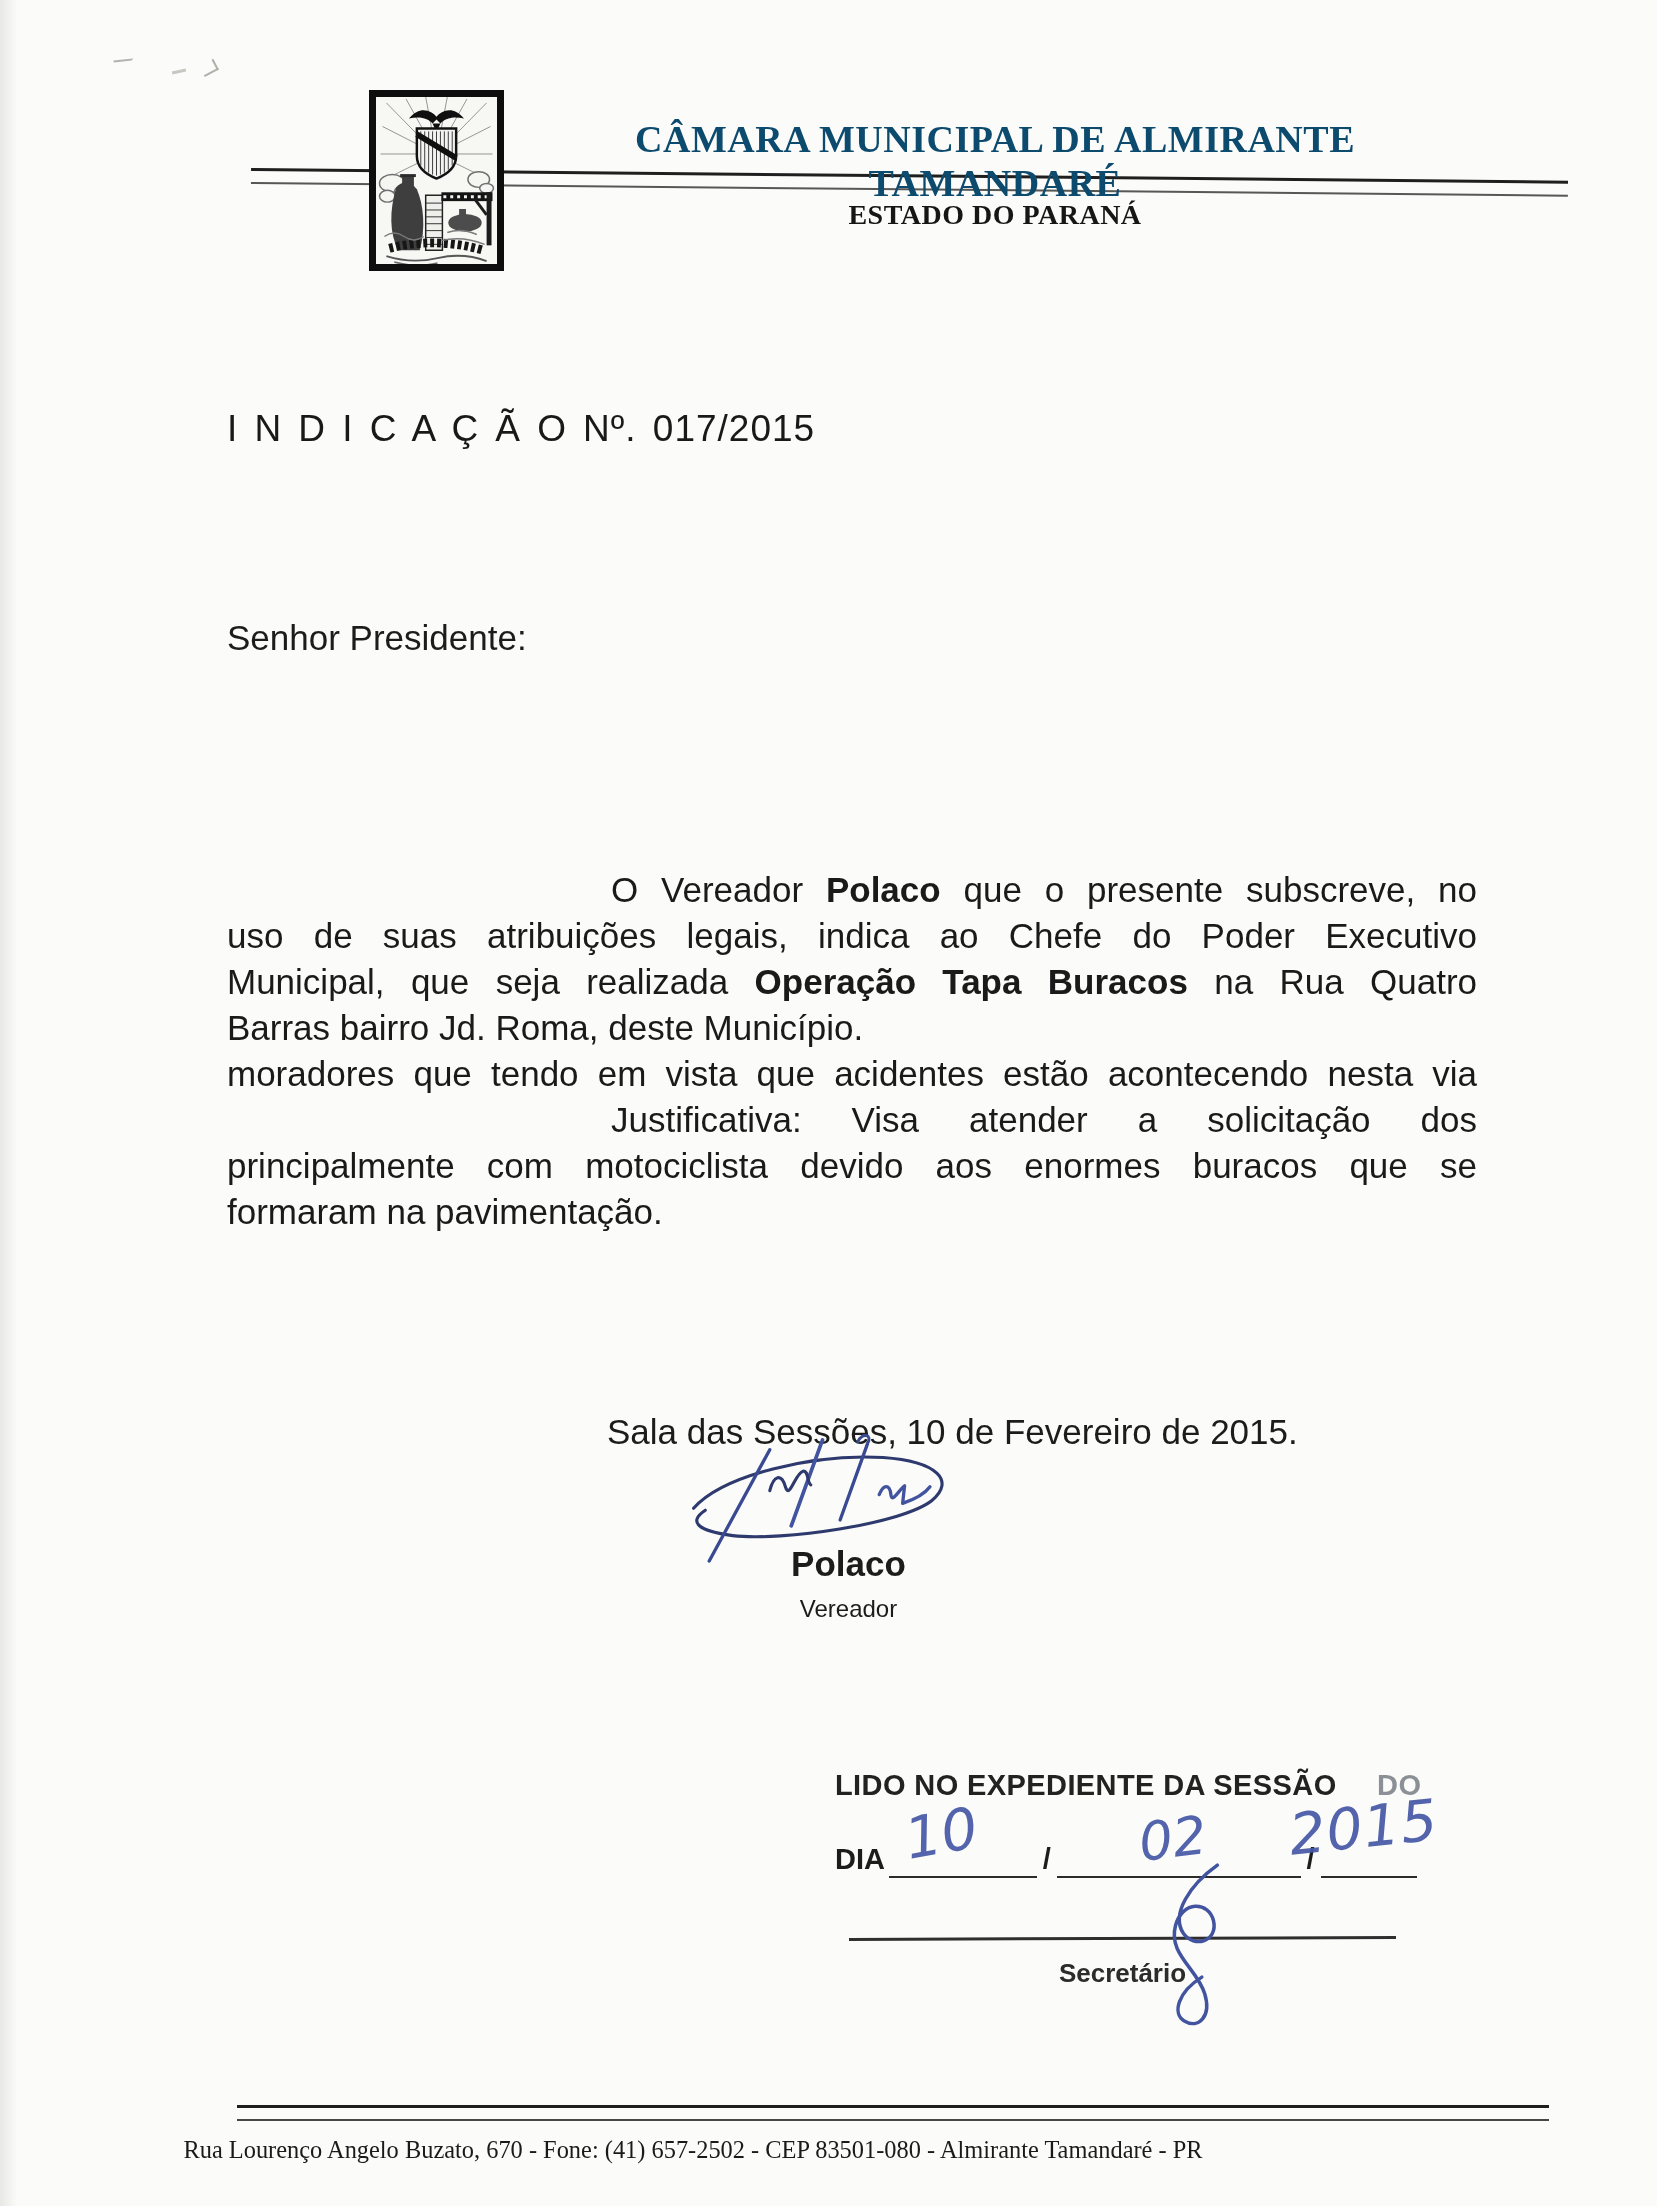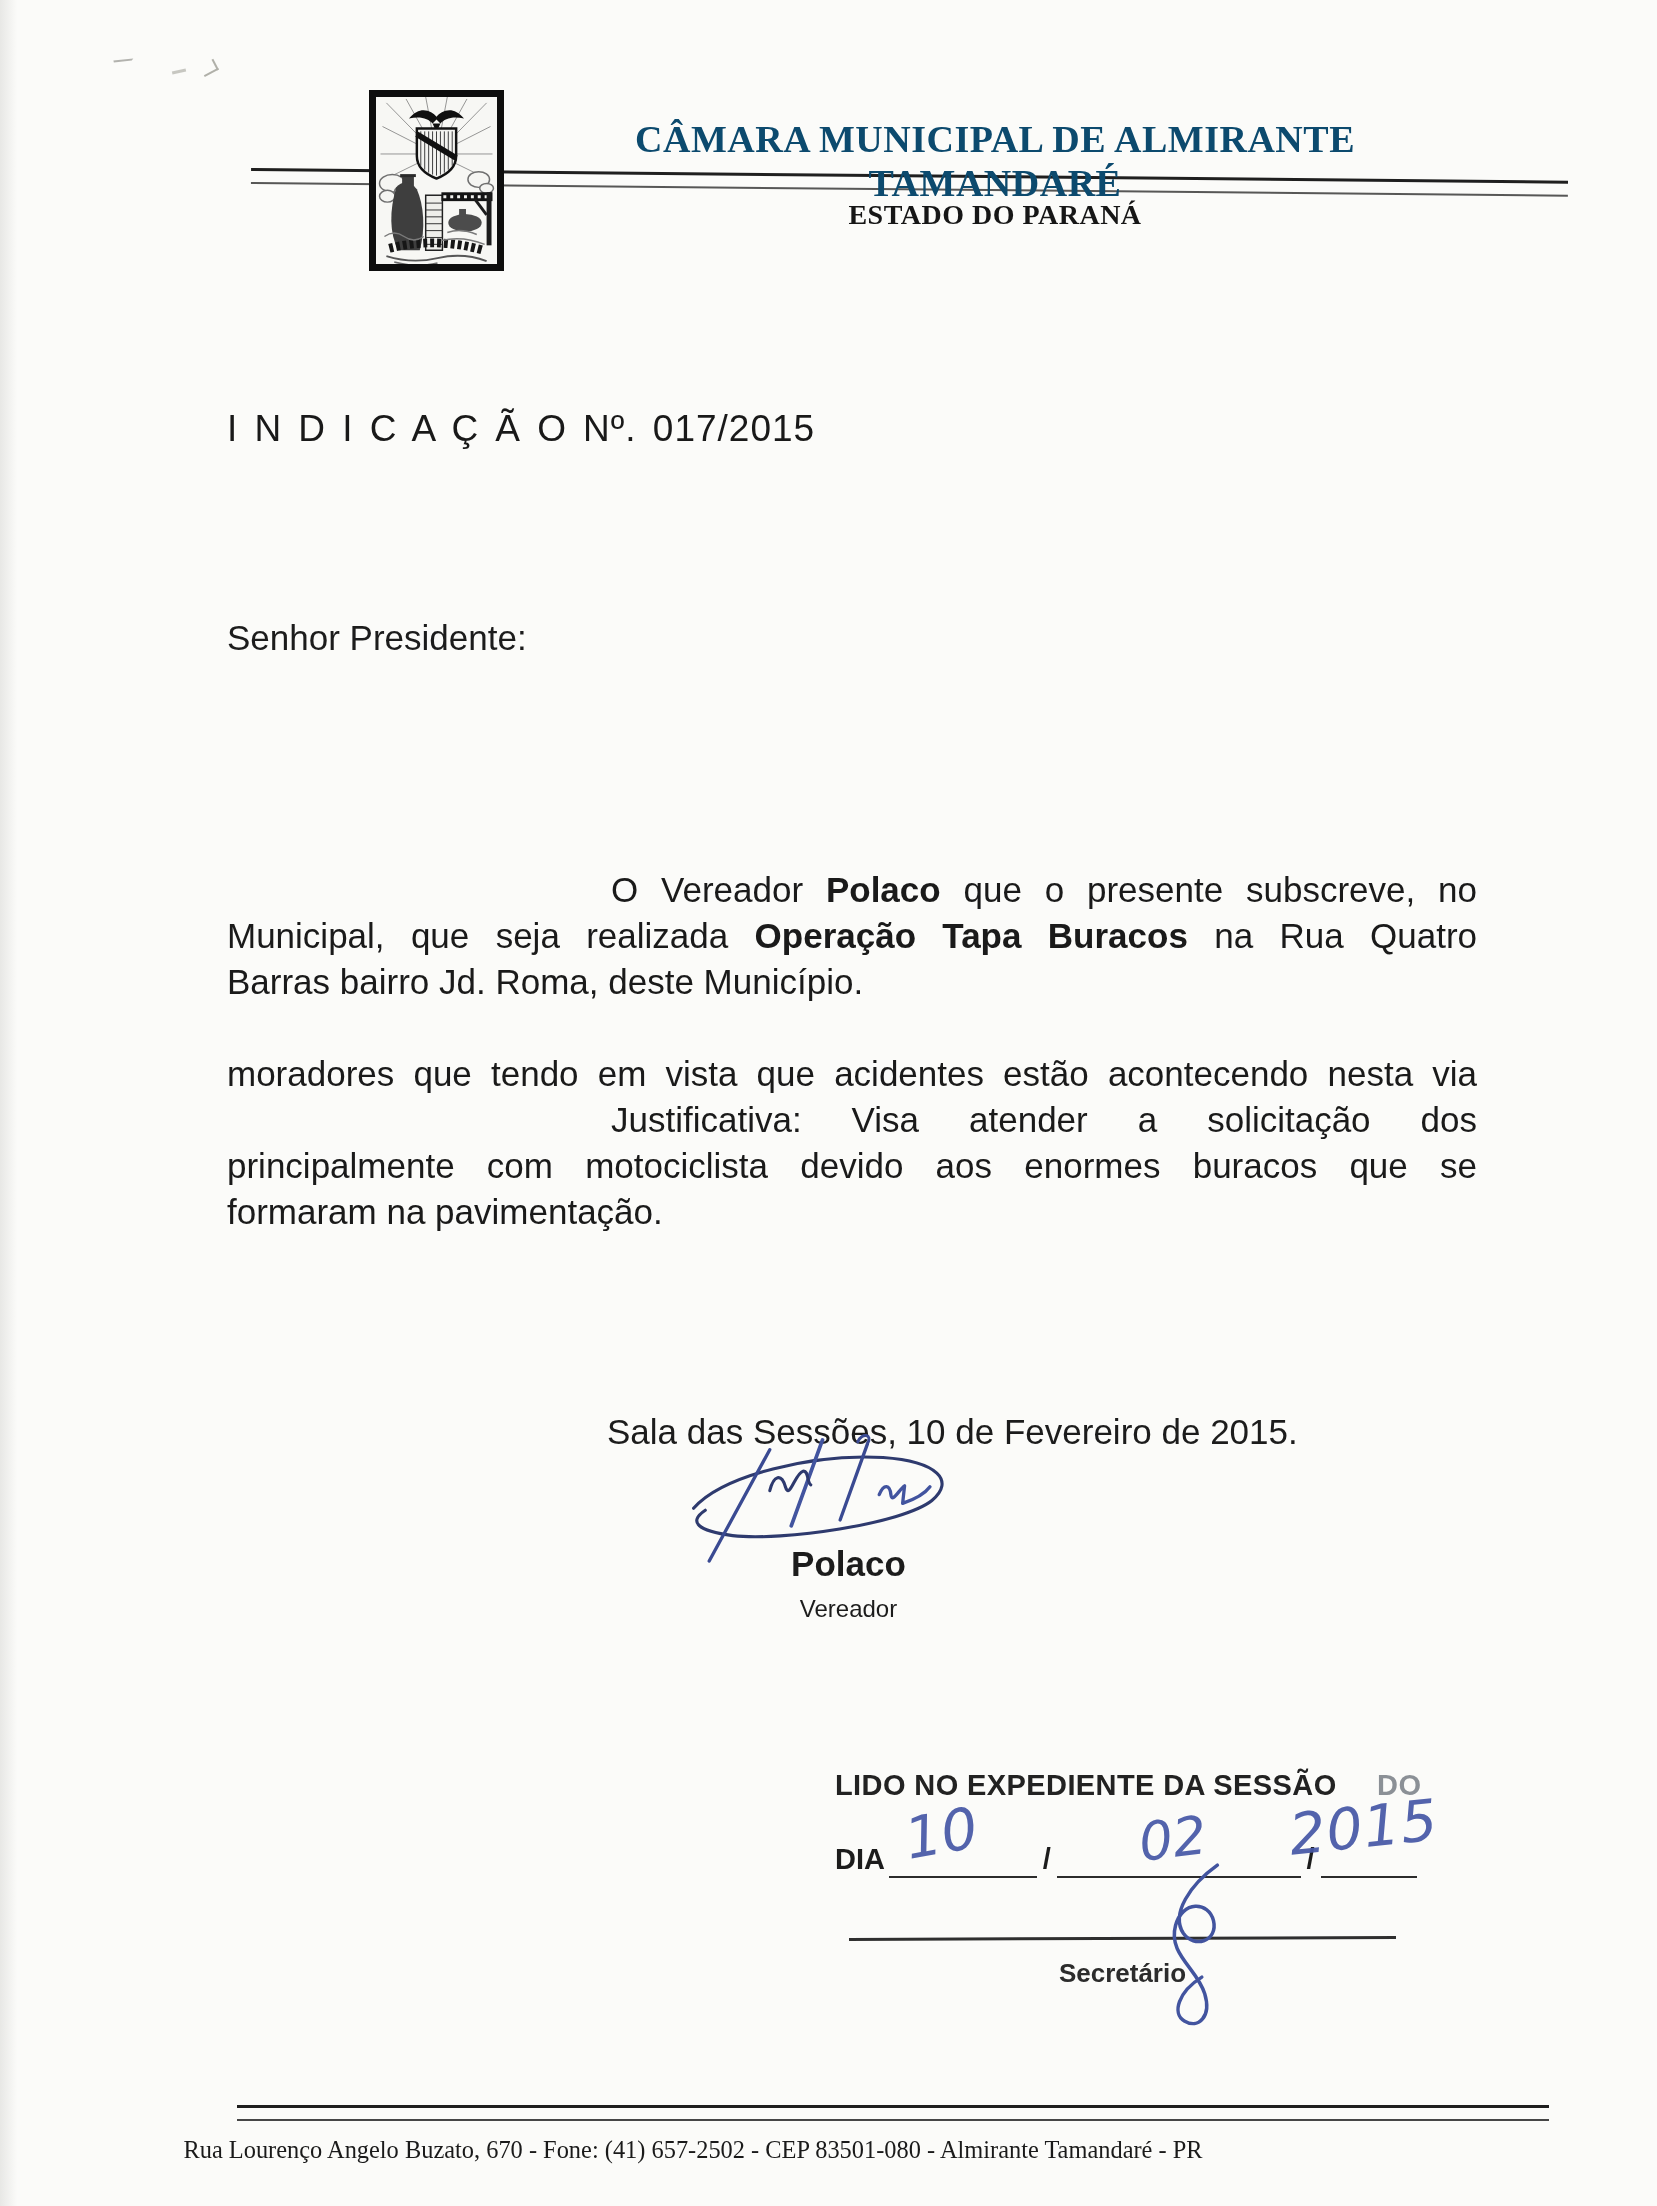--- a/index.html
+++ b/index.html
@@ -169,20 +169,21 @@
   </div>
 
   <div class="org-title">CÂMARA MUNICIPAL DE ALMIRANTE TAMANDARÉ</div>
   <div class="state-subtitle">ESTADO DO PARANÁ</div>
 
   <div class="doc-number">I N D I C A Ç Ã O Nº. 017/2015</div>
   <div class="salutation">Senhor Presidente:</div>
 
   <div class="para p1">
       <div class="para-line indent"><span>O Vereador </span><span class="b">Polaco</span><span> que o presente subscreve, no</span></div>
+      <div class="para-line"><span>uso de suas atribuições legais, indica ao Chefe do Poder Executivo</span></div>
       <div class="para-line"><span>Municipal, que seja realizada </span><span class="b">Operação Tapa Buracos</span><span> na Rua Quatro</span></div>
       <div class="para-line lastline"><span>Barras bairro Jd. Roma, deste Município.</span></div>
     </div>
   <div class="para p2">
       <div class="para-line"><span>moradores que tendo em vista que acidentes estão acontecendo nesta via</span></div>
       <div class="para-line indent"><span>Justificativa: Visa atender a solicitação dos</span></div>
       <div class="para-line"><span>principalmente com motociclista devido aos enormes buracos que se</span></div>
       <div class="para-line lastline"><span>formaram na pavimentação.</span></div>
     </div>
 

